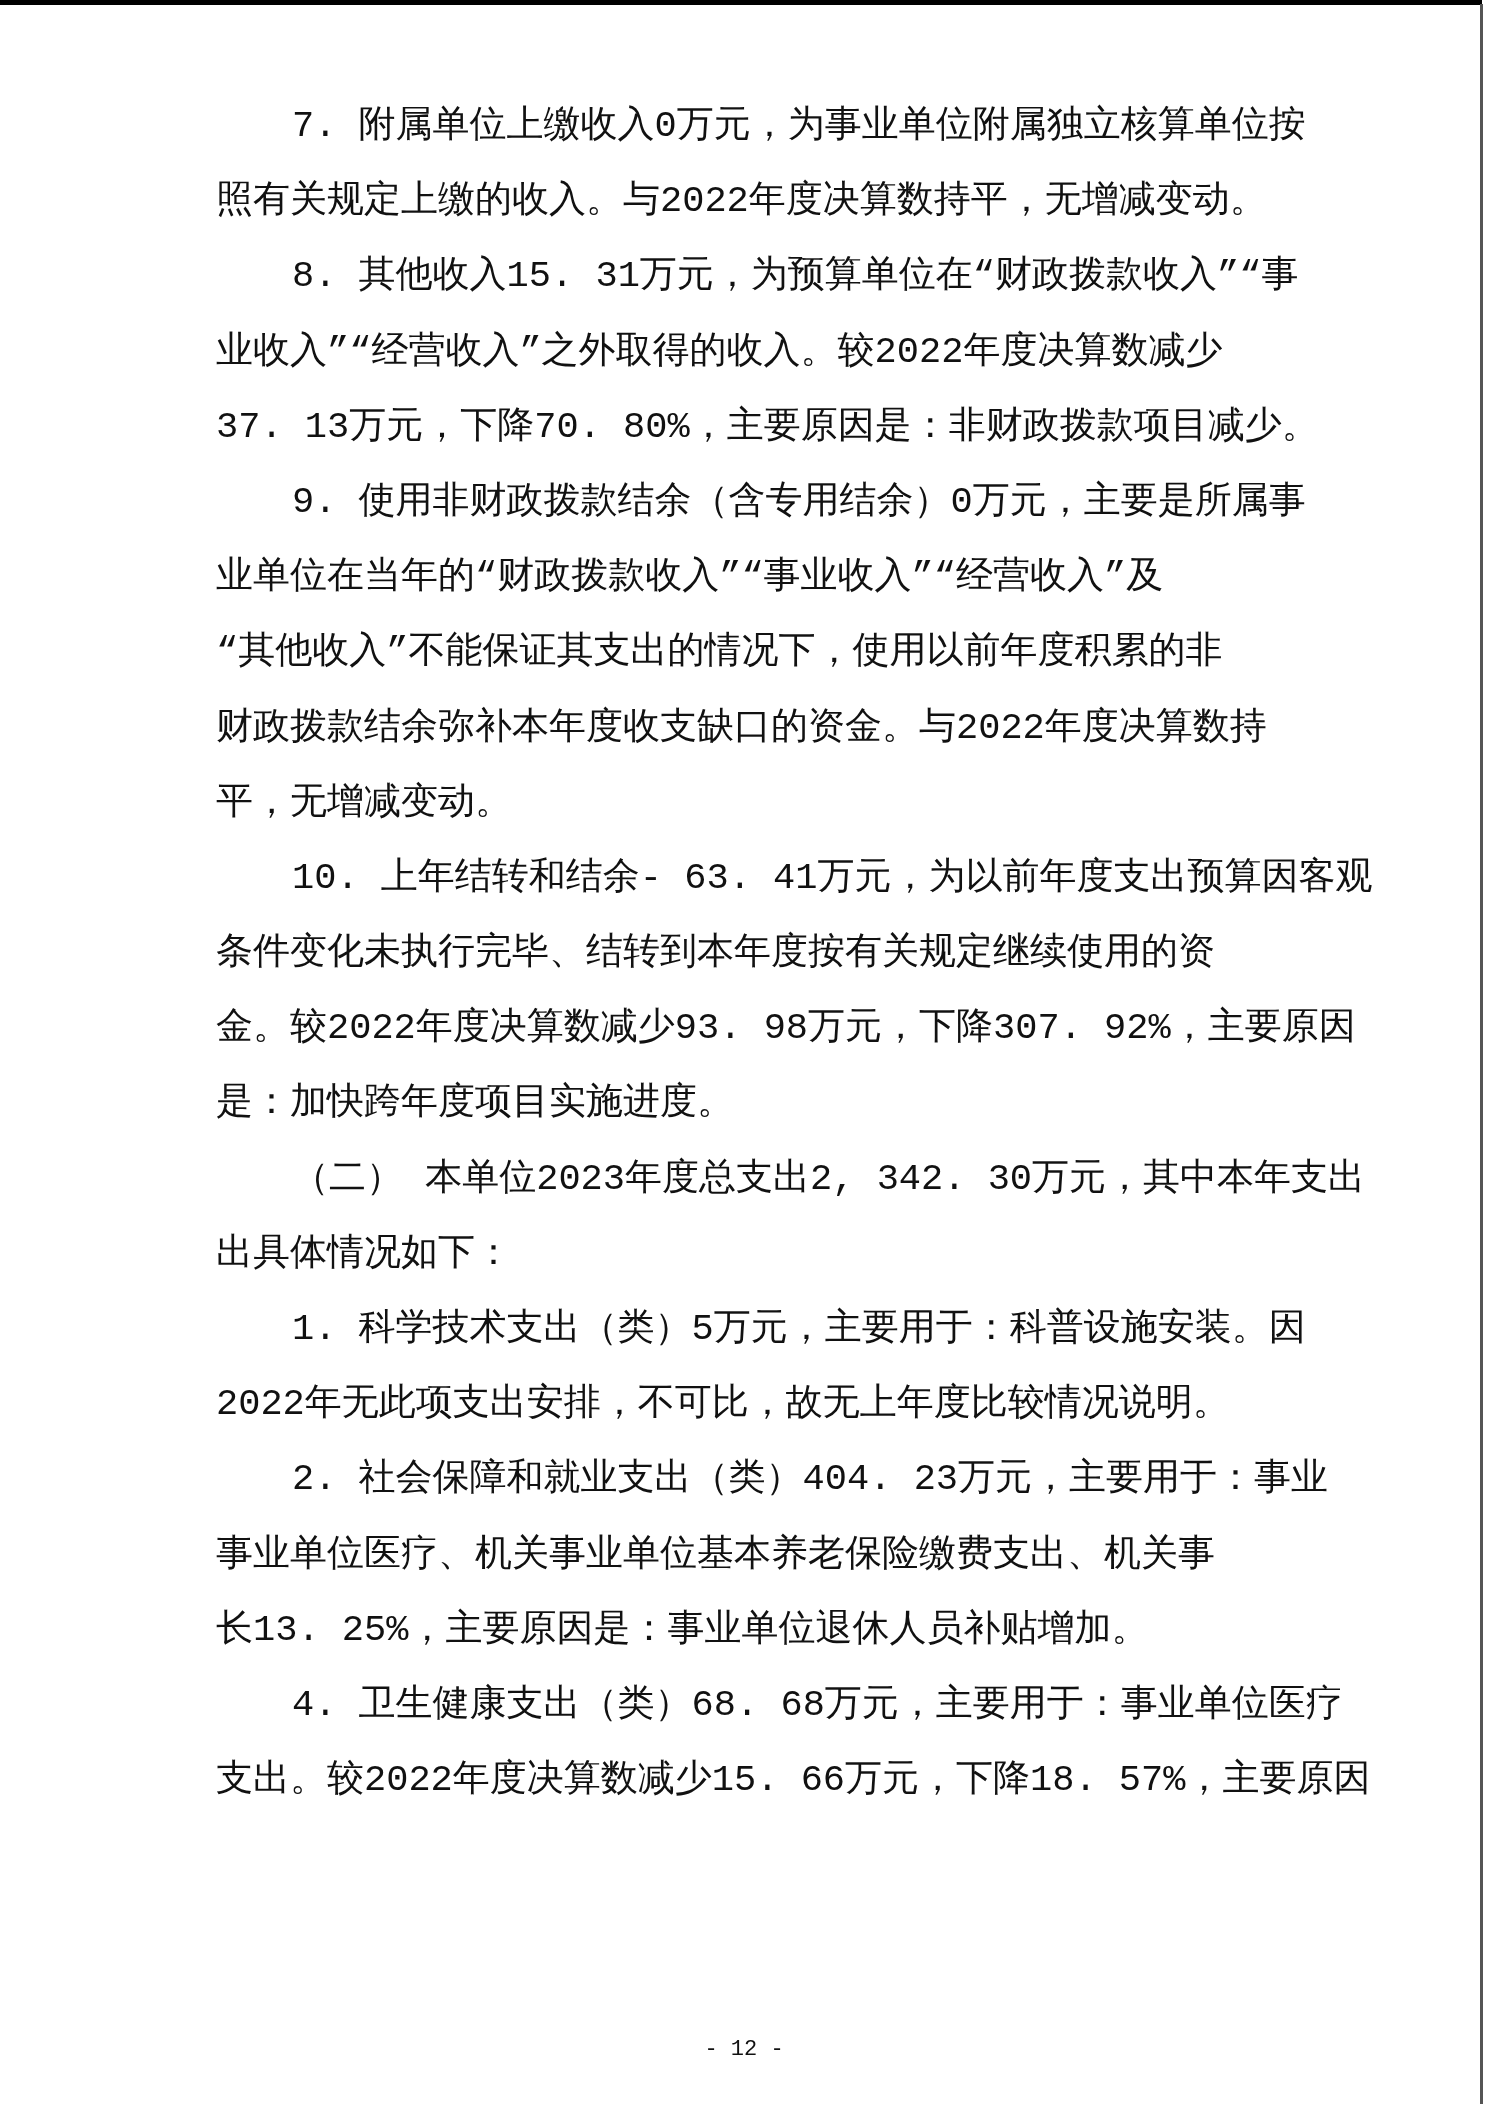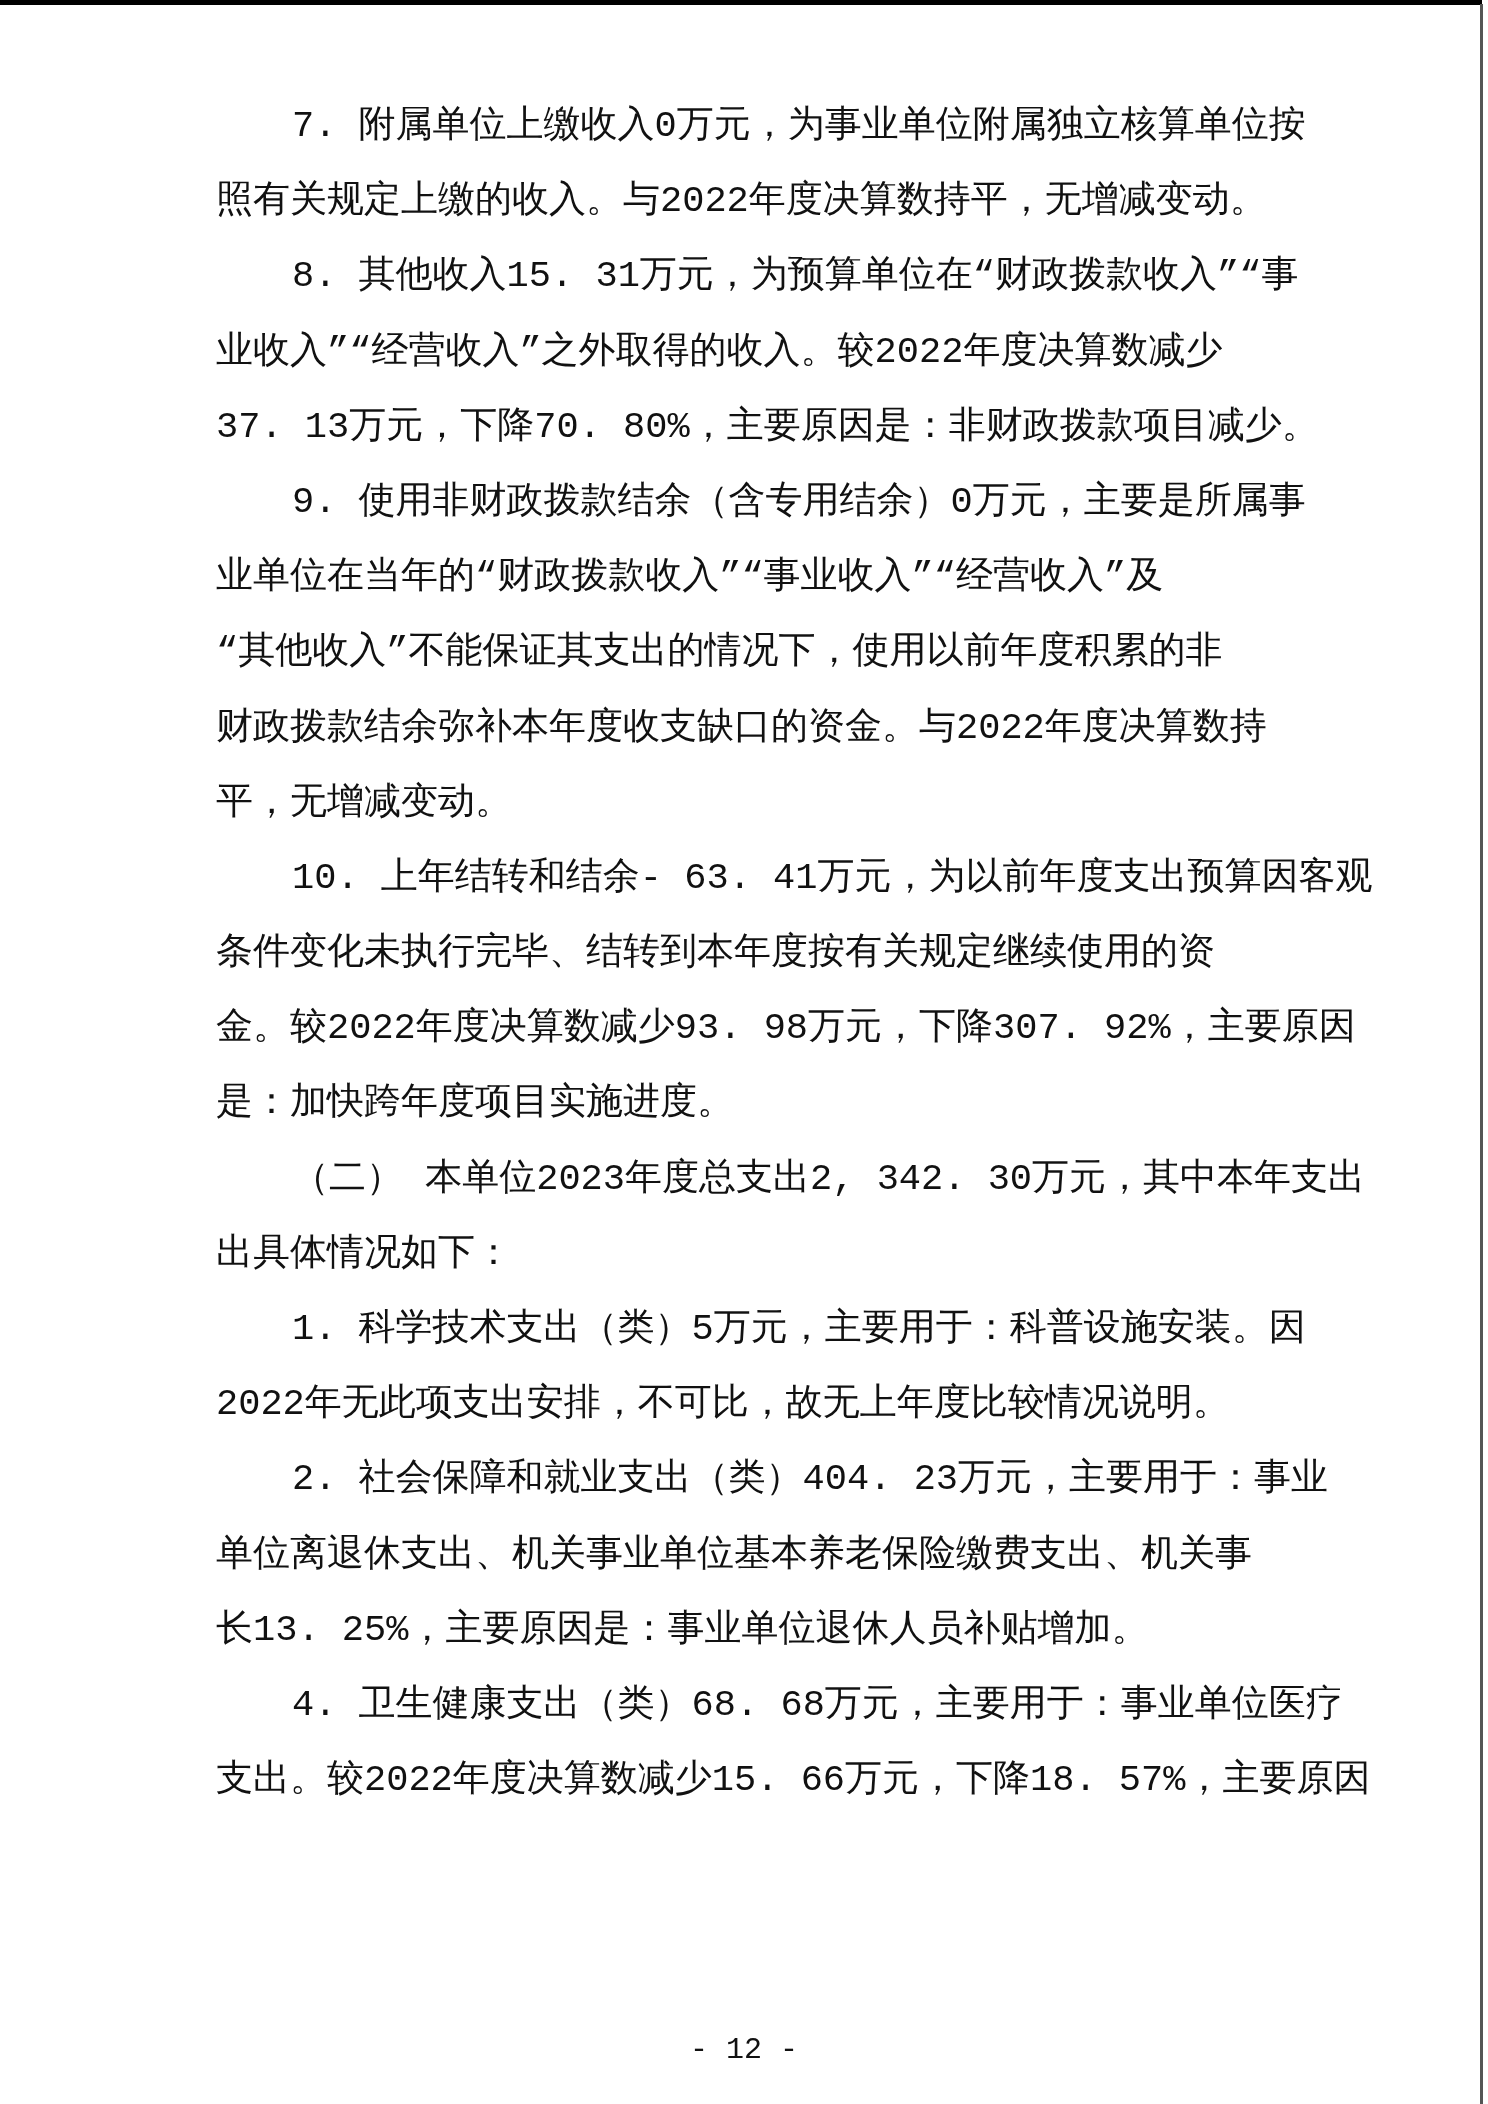--- a/index.html
+++ b/index.html
@@ -49,21 +49,21 @@
   }
   .line.indent {
     padding-left: 76px;
   }
   .footer {
     position: absolute;
     left: 0;
     top: 2030px;
     width: 1488px;
     text-align: center;
-    font-size: 30px;
+    font-size: 22px;
     line-height: 40px;
     color: #111111;
   }
 </style>
 </head>
 <body>
 
 <div class="page" style="background: rgb(255, 255, 255); color: rgb(17, 17, 17);">
   <div class="top-bar" style="background: rgb(0, 0, 0);"></div>
   <div class="right-line" style="background: rgb(85, 85, 85);"></div>
@@ -81,20 +81,20 @@
     <div class="line">平，无增减变动。</div>
     <div class="line indent">10. 上年结转和结余- 63. 41万元，为以前年度支出预算因客观</div>
     <div class="line">条件变化未执行完毕、结转到本年度按有关规定继续使用的资</div>
     <div class="line">金。较2022年度决算数减少93. 98万元，下降307. 92%，主要原因</div>
     <div class="line">是：加快跨年度项目实施进度。</div>
     <div class="line indent">（二） 本单位2023年度总支出2, 342. 30万元，其中本年支出</div>
     <div class="line">出具体情况如下：</div>
     <div class="line indent">1. 科学技术支出（类）5万元，主要用于：科普设施安装。因</div>
     <div class="line">2022年无此项支出安排，不可比，故无上年度比较情况说明。</div>
     <div class="line indent">2. 社会保障和就业支出（类）404. 23万元，主要用于：事业</div>
-    <div class="line">单位离退休支出、机关事业单位基本养老保险缴费支出、机关事</div>
+    <div class="line">事业单位医疗、机关事业单位基本养老保险缴费支出、机关事</div>
     <div class="line">长13. 25%，主要原因是：事业单位退休人员补贴增加。</div>
     <div class="line indent">4. 卫生健康支出（类）68. 68万元，主要用于：事业单位医疗</div>
     <div class="line">支出。较2022年度决算数减少15. 66万元，下降18. 57%，主要原因</div>
   </div>
 
   <div class="footer">- 12 -</div>
 </div>
 
 </body></html>

